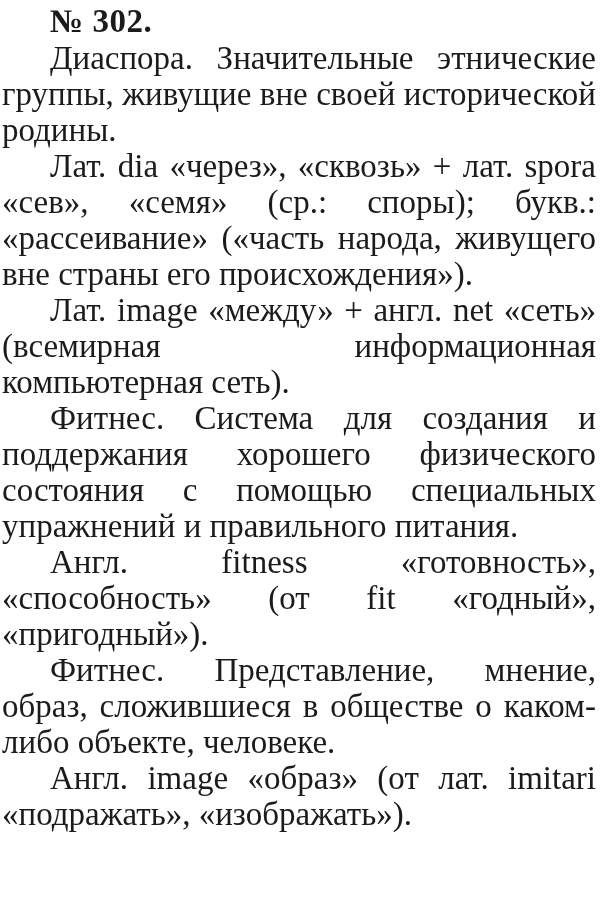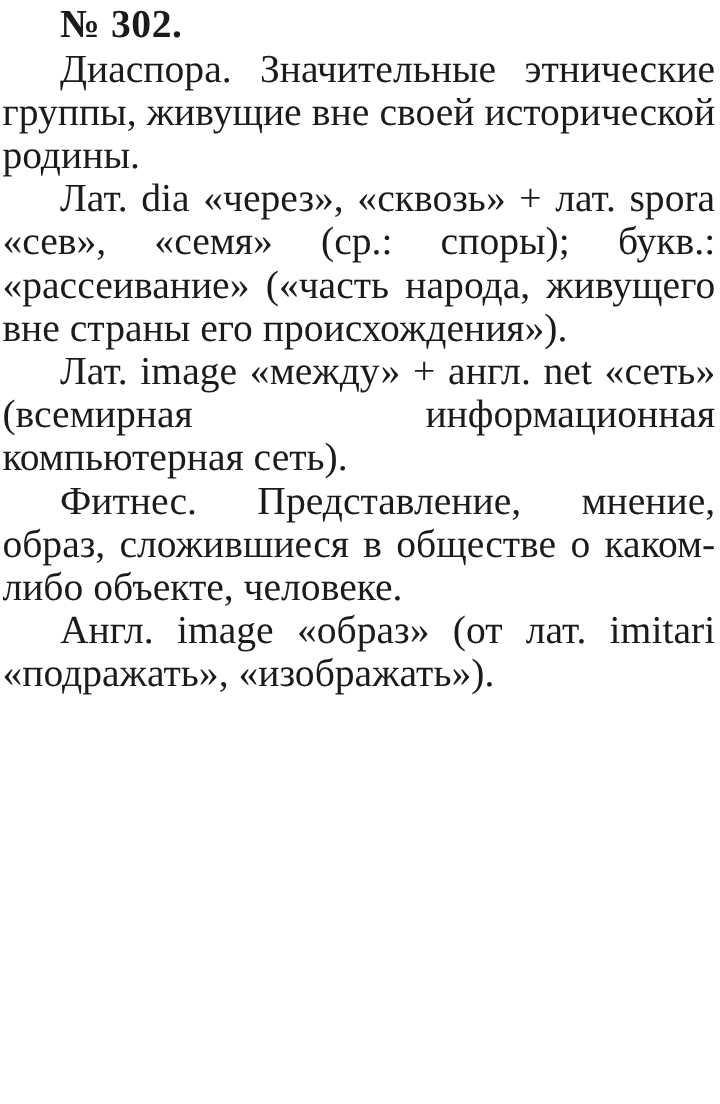--- a/index.html
+++ b/index.html
@@ -42,19 +42,21 @@
   <p class="heading"><span>№ 302.</span></p>
 
   <p class="para"><span class="it">Диаспора.</span><span> Значительные этнические группы, живущие вне своей исторической родины.</span></p>
 
   <p class="para"><span>Лат. </span><span class="it">dia</span><span> «через», «сквозь» + лат. </span><span class="it">spora</span><span> «сев», «семя» (ср.: споры); букв.: «рассеивание» («часть народа, живущего вне страны его происхождения»).</span></p>
 
 
 
   <p class="para"><span>Лат. </span><span class="it">image</span><span> «между» + англ. </span><span class="it">net</span><span> «сеть» (всемирная информационная компьютерная сеть).</span></p>
 
+  <p class="para"><span class="it">Фитнес.</span><span> Система для создания и поддержания хорошего физического состояния с помощью специальных упражнений и правильного питания.</span></p>
 
+  <p class="para"><span>Англ. </span><span class="it">fitness</span><span> «готовность», «способность» (от </span><span class="it">fit</span><span> «годный», «пригодный»).</span></p>
 
   <p class="para"><span class="it">Фитнес.</span><span> Представление, мнение, образ, сложившиеся в обществе о каком-либо объекте, человеке.</span></p>
 
   <p class="para"><span>Англ. </span><span class="it">image</span><span> «образ» (от лат. </span><span class="it">imitari</span><span> «подражать», «изображать»).</span></p>
 
 </div>
 
 </body></html>

